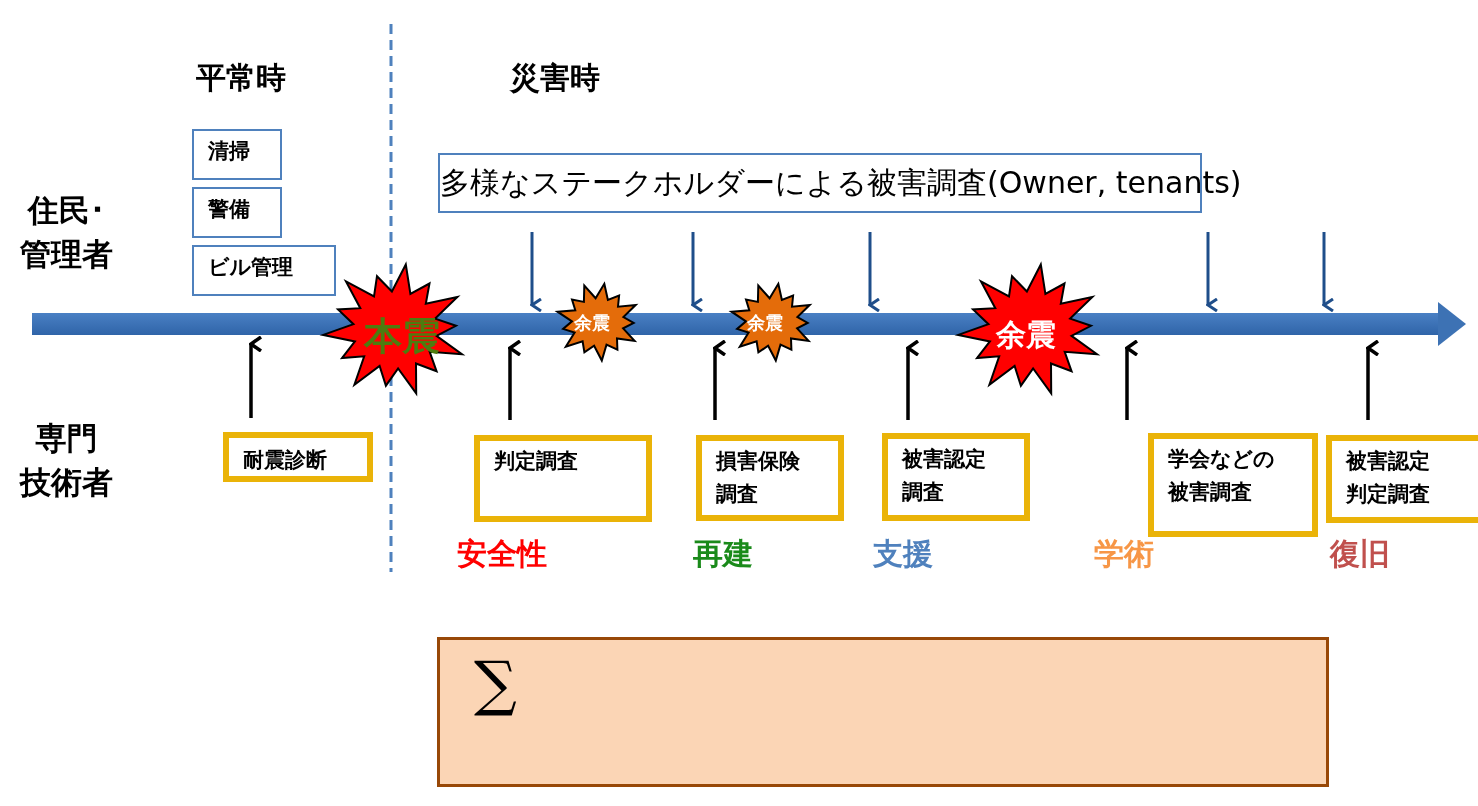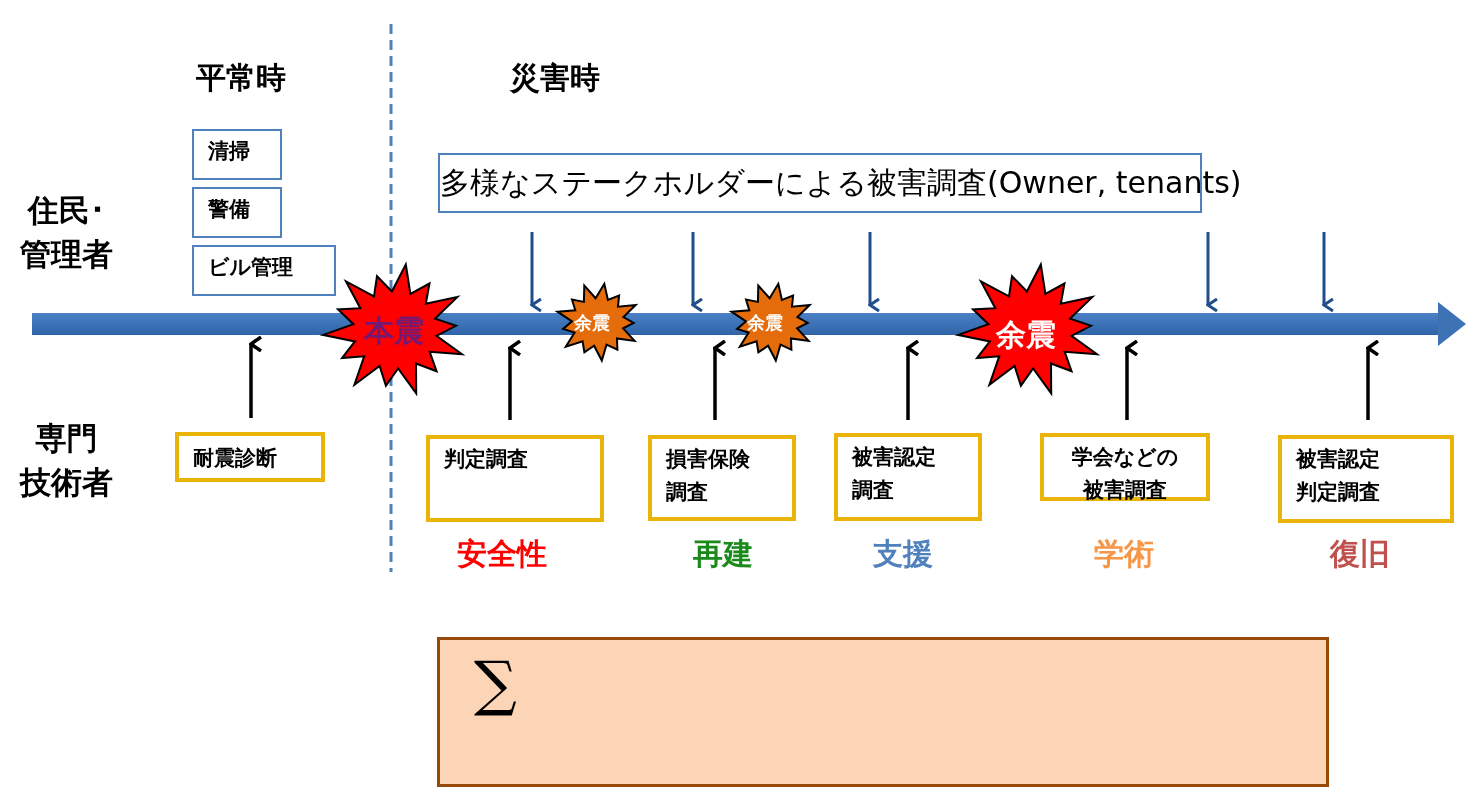--- a/index.html
+++ b/index.html
@@ -4,21 +4,21 @@
 <style>
   html, body { margin:0; padding:0; background:#ffffff; }
   body { width:1478px; height:806px; position:relative; overflow:hidden;
          font-family:"DejaVu Sans", "Liberation Sans", sans-serif; color:#000; }
   .abs { position:absolute; }
   .head { font-size:30px; font-weight:bold; }
   .role { font-size:31px; font-weight:bold; line-height:44px; text-align:center; }
   .box { position:absolute; background:#fff; box-sizing:border-box; font-size:21px;
          font-weight:bold; line-height:33px; padding:4px 14px; }
   .bluebox { border:2px solid #4f81bd; }
-  .greenbox { border:4px solid #eab308; }
+  .greenbox { border:6px solid #eab308;margin-left:48px; }
   .cat { position:absolute; font-size:30px; font-weight:bold; }
   .sum { position:absolute; left:437px; top:637px; width:892px; height:150px; box-sizing:border-box;
          background:#fbd5b5; border:3px solid #984807; }
   .sumline { position:absolute; font-size:31px; font-weight:bold; white-space:nowrap; }
   svg { position:absolute; left:0; top:0; }
 </style>
 </head>
 <body>
 
 <svg width="1478" height="806">
@@ -80,37 +80,37 @@
 </div>
 
 <div class="box bluebox" style="left:192px;top:129px;width:90px;height:51px;">清掃</div>
 <div class="box bluebox" style="left:192px;top:187px;width:90px;height:51px;">警備</div>
 <div class="box bluebox" style="left:192px;top:245px;width:144px;height:51px;">ビル管理</div>
 
 <div class="box greenbox" style="left:175px;top:432px;width:150px;height:50px;padding-top:6px;">耐震診断</div>
 
 <div class="abs" style="left:438px;top:153px;width:764px;height:60px;box-sizing:border-box;border:2px solid #4f81bd;background:#fff;font-size:30px;line-height:56px;text-align:center;white-space:nowrap;">多様なステークホルダーによる被害調査(Owner, tenants)</div>
 
-<div class="abs" style="left:364px;top:311px;font-size:30px;font-weight:bold;color:#701a75;">本震</div>
+<div class="abs" style="left:364px;top:311px;font-size:38px;font-weight:bold;color:#4d7c0f;">本震</div>
 <div class="abs" style="left:574px;top:311px;font-size:18px;font-weight:bold;color:#fff;">余震</div>
 <div class="abs" style="left:747px;top:311px;font-size:18px;font-weight:bold;color:#fff;">余震</div>
 <div class="abs" style="left:996px;top:315px;font-size:30px;font-weight:bold;color:#fff;">余震</div>
 
 <div class="box greenbox" style="left:426px;top:435px;width:178px;height:87px;">
   <div>判定調査</div>
 </div>
 <div class="box greenbox" style="left:648px;top:435px;width:148px;height:86px;">
   <div>損害保険</div>
   <div>調査</div>
 </div>
 <div class="box greenbox" style="left:834px;top:433px;width:148px;height:88px;">
   <div>被害認定</div>
   <div>調査</div>
 </div>
-<div class="box greenbox" style="left:1040px;top:433px;width:170px;height:68px;text-align:center;">
+<div class="box greenbox" style="left:1100px;top:433px;width:170px;height:104px;">
   <div>学会などの</div>
   <div>被害調査</div>
 </div>
 <div class="box greenbox" style="left:1278px;top:435px;width:176px;height:88px;">
   <div>被害認定</div>
   <div>判定調査</div>
 </div>
 
 <div class="cat" style="left: 457px; top: 534px; color: rgb(255, 0, 0);">安全性</div>
 <div class="cat" style="left: 693px; top: 534px; color: rgb(26, 138, 26);">再建</div>

